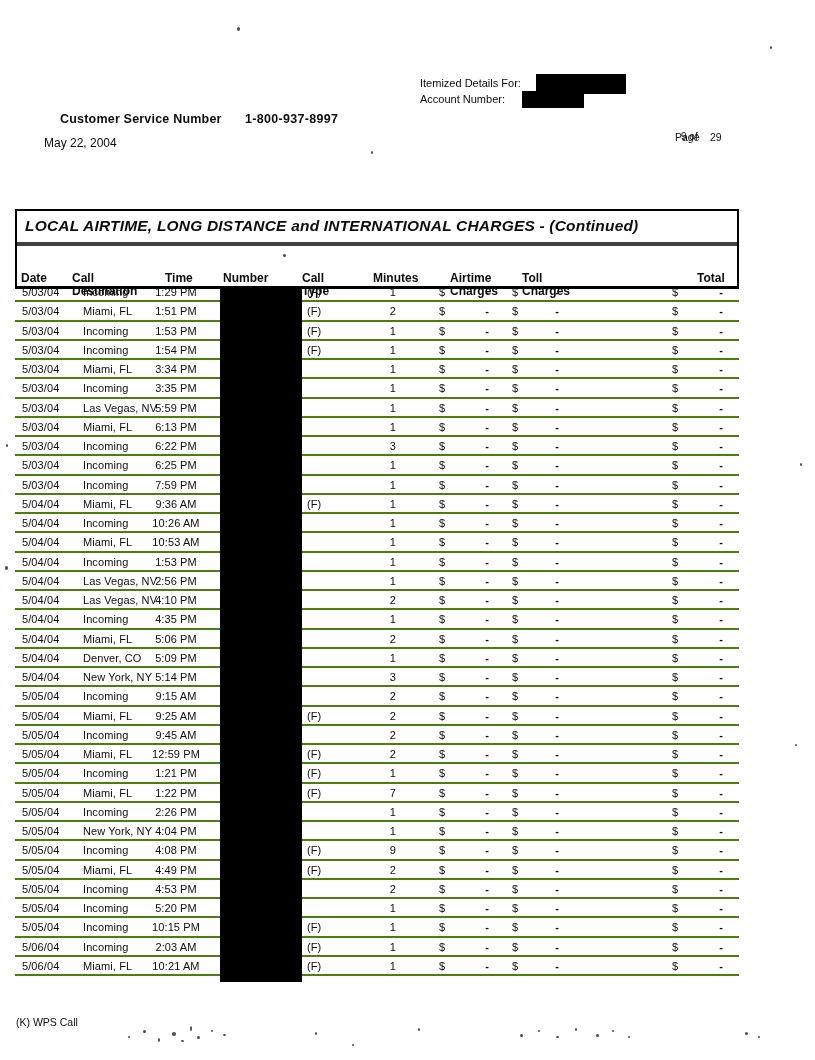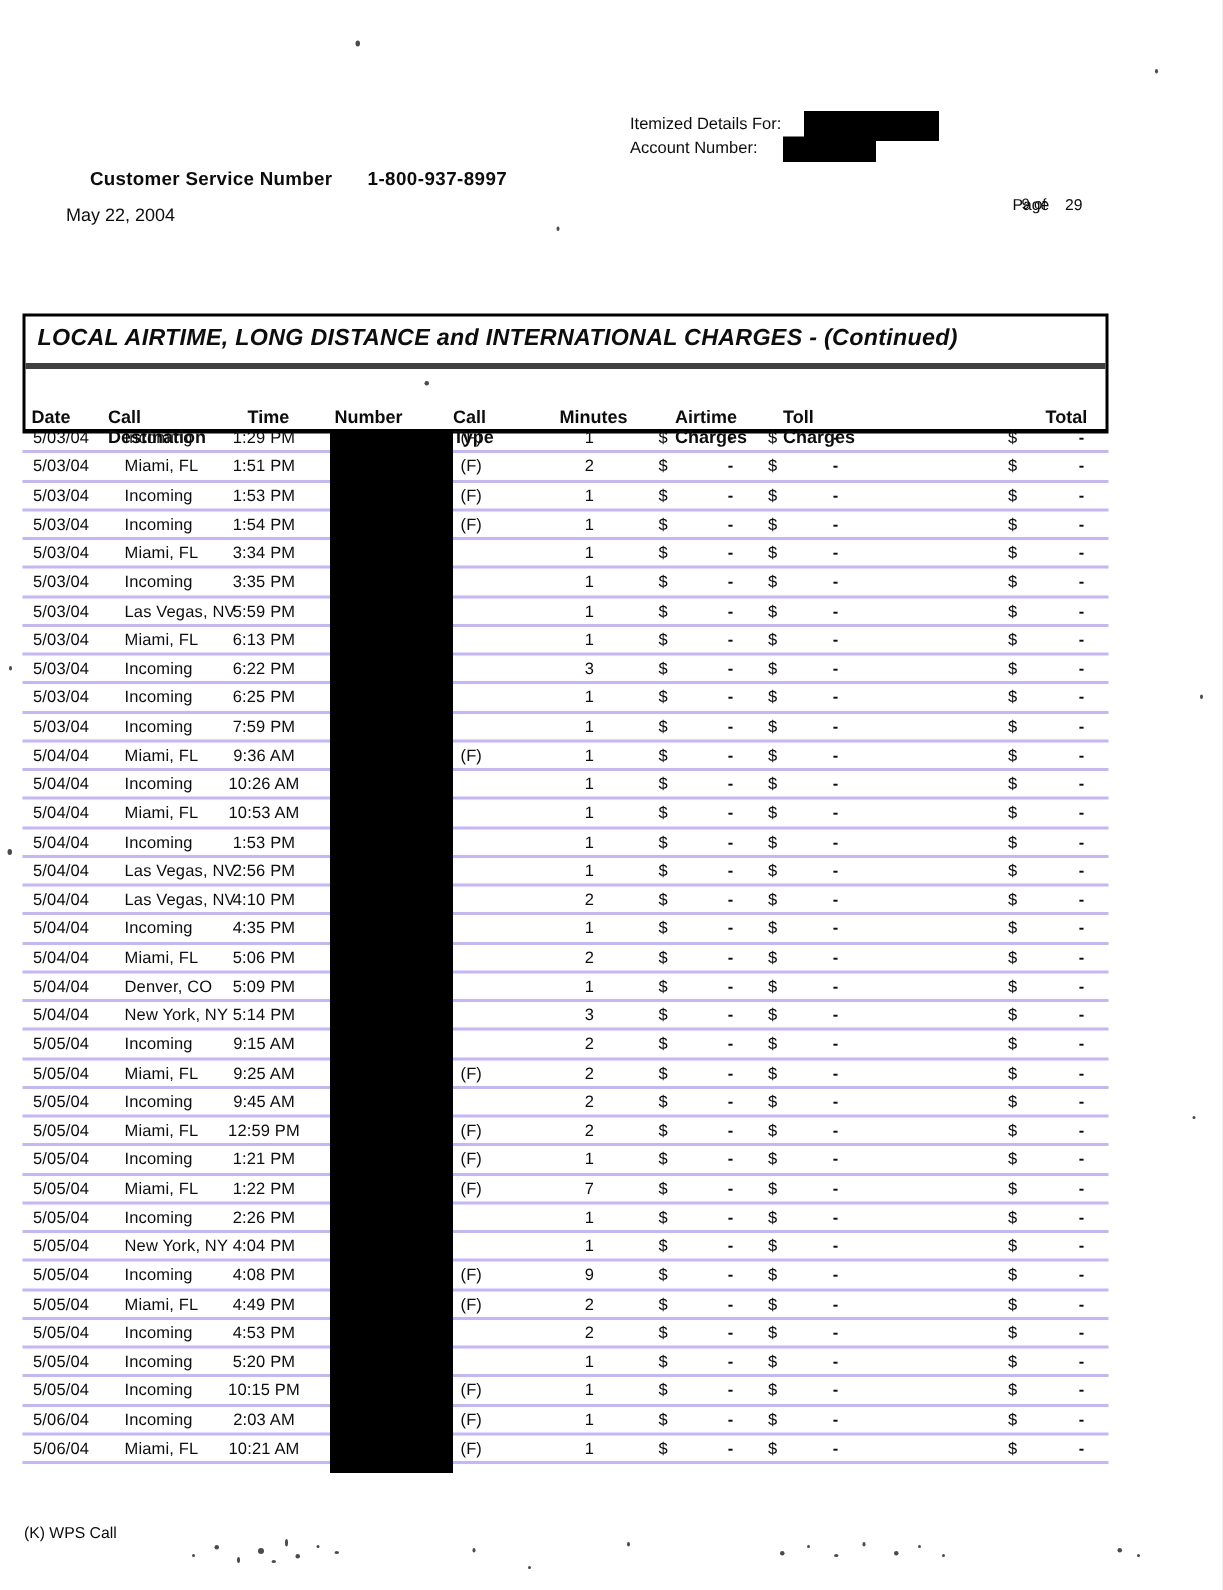--- a/index.html
+++ b/index.html
@@ -34,21 +34,21 @@
     padding:6px 0 0 8px;white-space:nowrap;
   }
   .tbl-header{position:relative;height:40px;}
   .col{position:absolute;top:5px;font-weight:bold;font-size:12px;line-height:12.5px;white-space:pre;margin-top:21px;}
   .c0{left:4px;}  .c1{left:55px;} .c2{left:148px;} .c3{left:206px;text-align:right;}
   .c4{left:285px;}.c5{left:356px;}.c6{left:433px;} .c7{left:505px;}
   .c8{left:680px;}
 
   
   .rows{left:15px;top:283px;width:724px;}
-  .row{position:relative;height:17.25px;border-bottom:2px solid #c4b5fd;}
+  .row{position:relative;height:17.25px;border-bottom:2px solid #4d7c0f;}
   .row span{position:absolute;top:3px;font-size:11px;white-space:nowrap;letter-spacing:.1px;}
   .f-date{left:7px;}
   .f-dest{left:68px;}
   .f-time{left:128px;width:66px;text-align:center;}
   .f-type{left:292px;}
   .f-min{left:351px;width:30px;text-align:right;}
   .f-asym{left:424px;}
   .f-adash{left:444px;width:30px;text-align:right;font-weight:bold;}
   .f-tsym{left:497px;}
   .f-tdash{left:514px;width:30px;text-align:right;font-weight:bold;}

